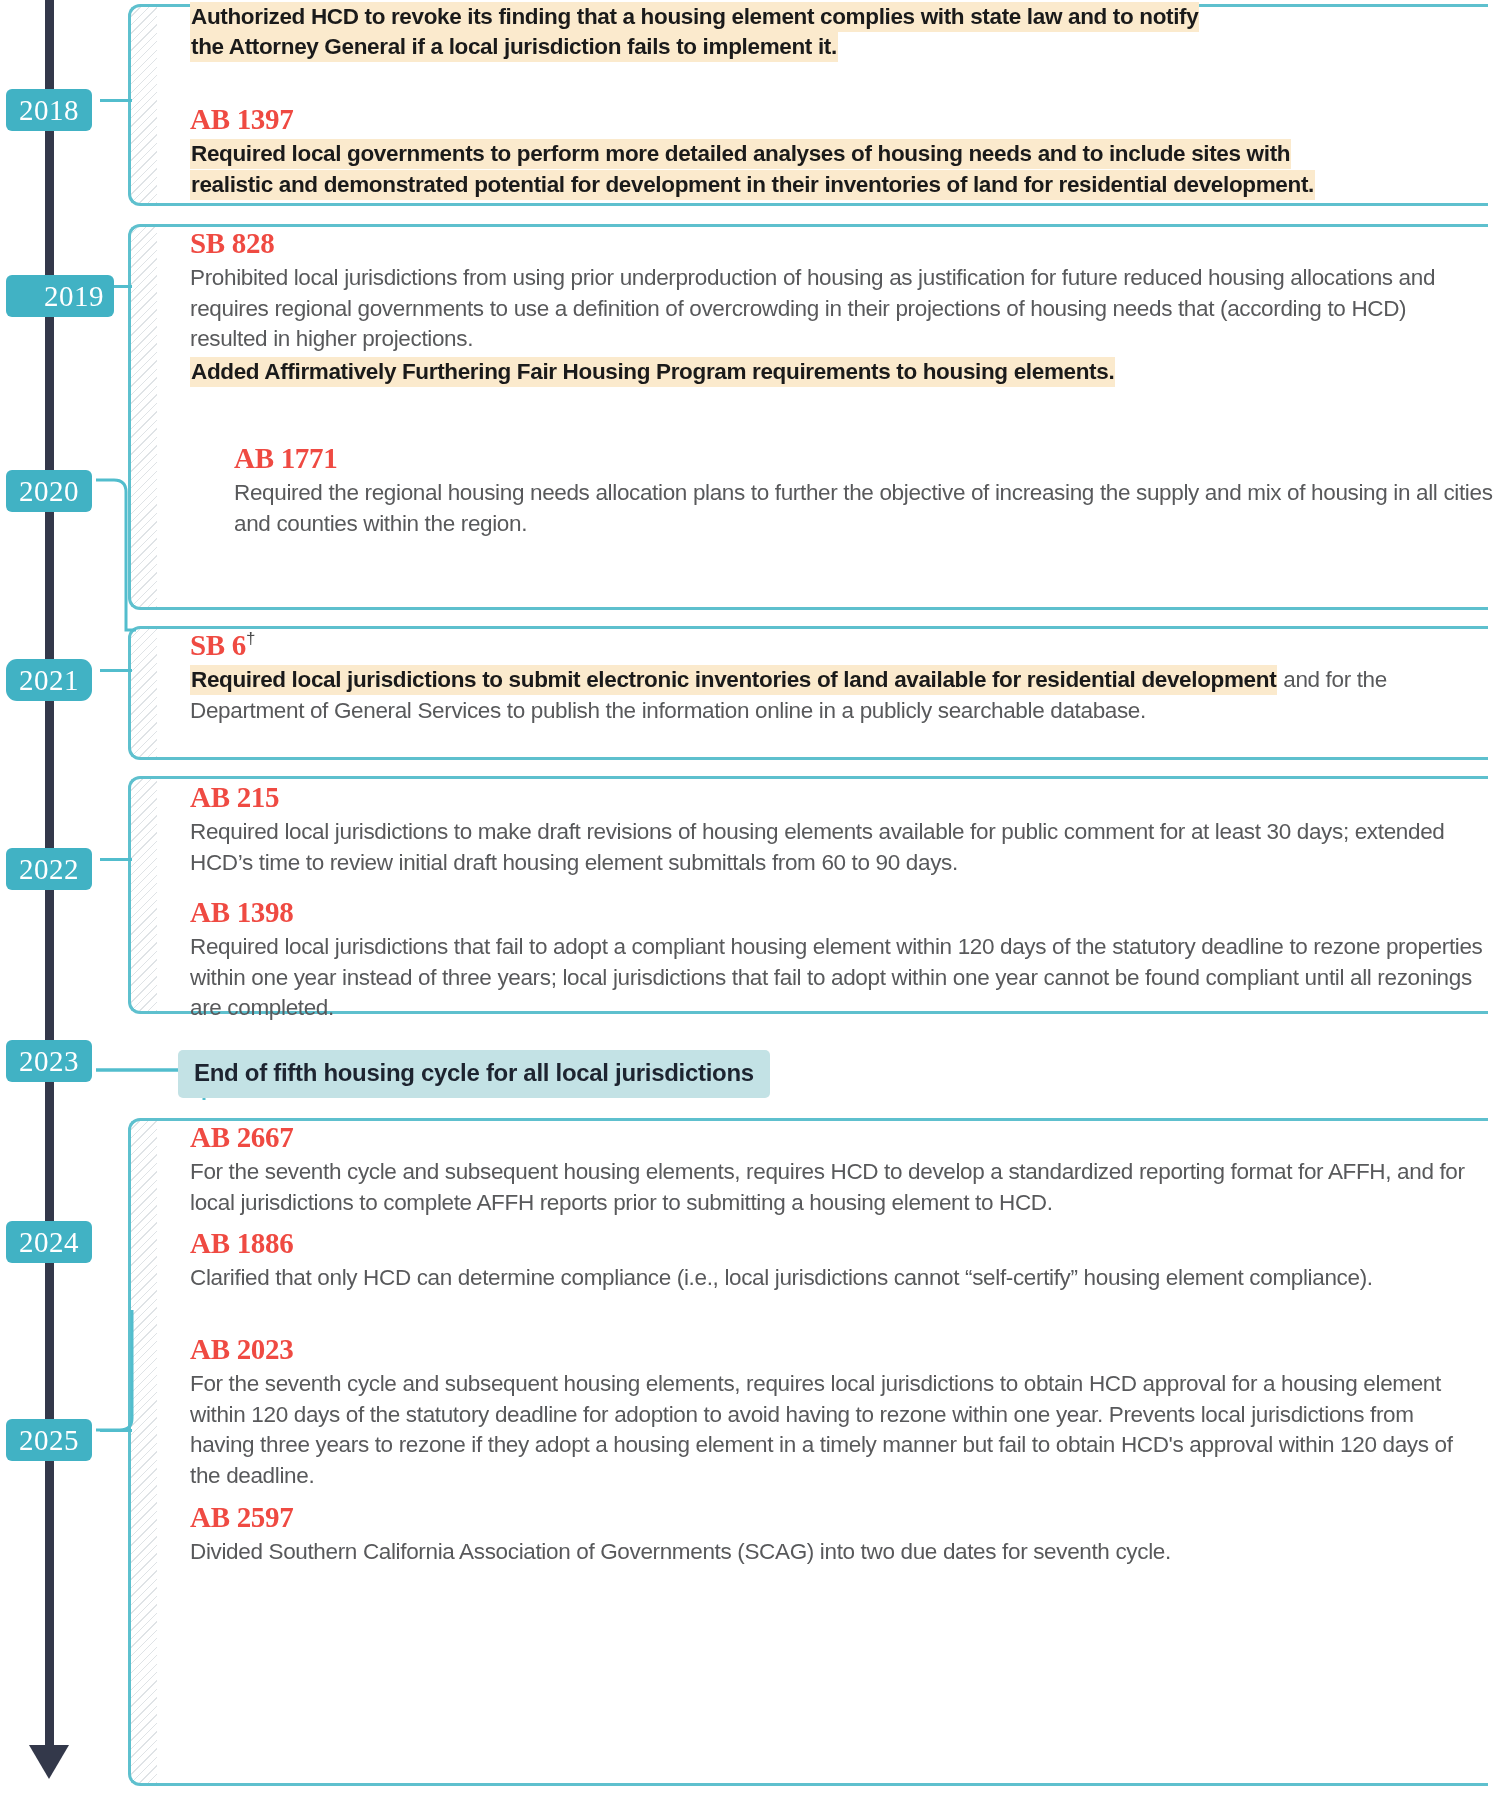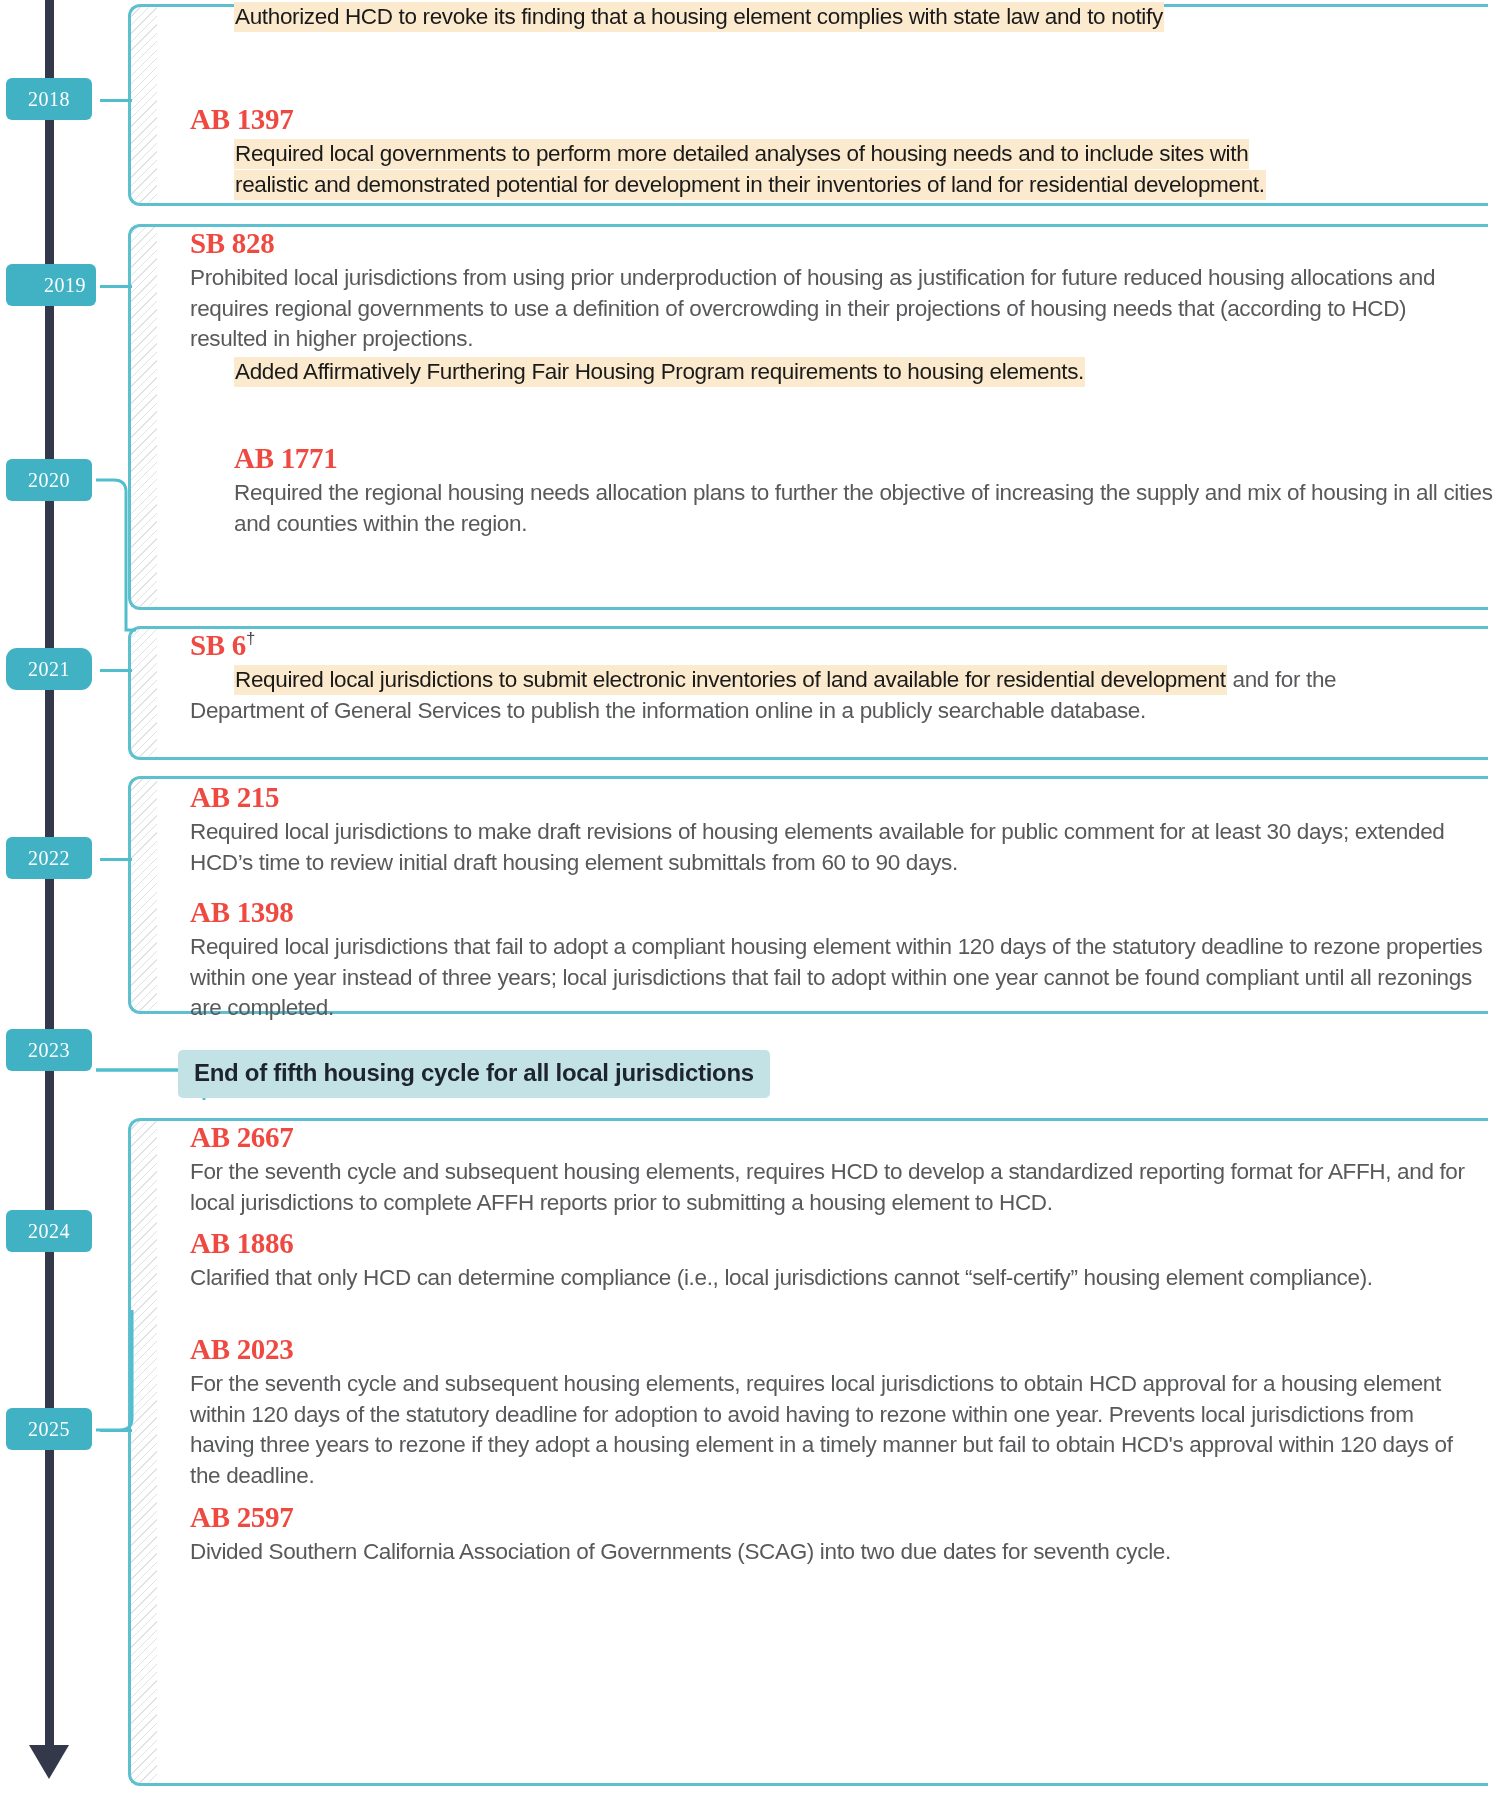--- a/index.html
+++ b/index.html
@@ -44,27 +44,28 @@
   .year-badge {
     position: absolute;
     left: 6px;
     height: 42px;
     min-width: 86px;
     padding: 0 10px;
     background: #41b2c4;
     border-radius: 6px;
     color: #ffffff;
     font-family: "Liberation Serif", serif;
-    font-size: 20px;
+    font-size: 29px;
     font-weight: 400;
     line-height: 42px;
     text-align: center;
     letter-spacing: 0.5px;
     box-sizing: border-box;
     z-index: 5;
+    margin-top: 11px;
   }
 
   
   .year-stub {
     position: absolute;
     height: 3px;
     background: #52bdcd;
     z-index: 2;
   }
 
@@ -147,23 +148,22 @@
   }
   
   .bill-desc.hl span.mark,
   .bill-desc span.mark {
     background: #fbeacd;
     box-decoration-break: clone;
     -webkit-box-decoration-break: clone;
     padding: 2px 1px 3px 1px;
   }
   .bill-desc span.mark.bold {
-    font-weight: 400;
+    font-weight: 700;
     color: #1a1a1a;
-    margin-left: 44px;
   }
 
   
   .cycle-callout {
     position: absolute;
     background: #c3e2e5;
     border-radius: 5px;
     padding: 9px 16px 11px 16px;
     font-family: "Liberation Sans", sans-serif;
     font-size: 24px;
@@ -217,20 +217,21 @@
   <div class="year-badge" style="top:459px;">2020</div>
   <div class="year-badge" style="top:648px;border-radius:11px;">2021</div>
   <div class="year-badge" style="top:837px;">2022</div>
   <div class="year-badge" style="top:1029px;">2023</div>
   <div class="year-badge" style="top:1210px;">2024</div>
   <div class="year-badge" style="top:1408px;">2025</div>
 
   <div class="content bill" style="top:2px; width:1295px;">
     <p class="bill-desc hl">
       <span class="mark bold">Authorized HCD to revoke its finding that a housing element complies with state law and to notify</span><br>
+      <span class="mark bold">the Attorney General if a local jurisdiction fails to implement it.</span>
     </p>
   </div>
 
   <div class="content bill" style="top:104px; width:1305px;">
     <p class="bill-title"><span>AB 1397</span></p>
     <p class="bill-desc hl">
       <span class="mark bold">Required local governments to perform more detailed analyses of housing needs and to include sites with</span><br>
       <span class="mark bold">realistic and demonstrated potential for development in their inventories of land for residential development.</span>
     </p>
   </div>

